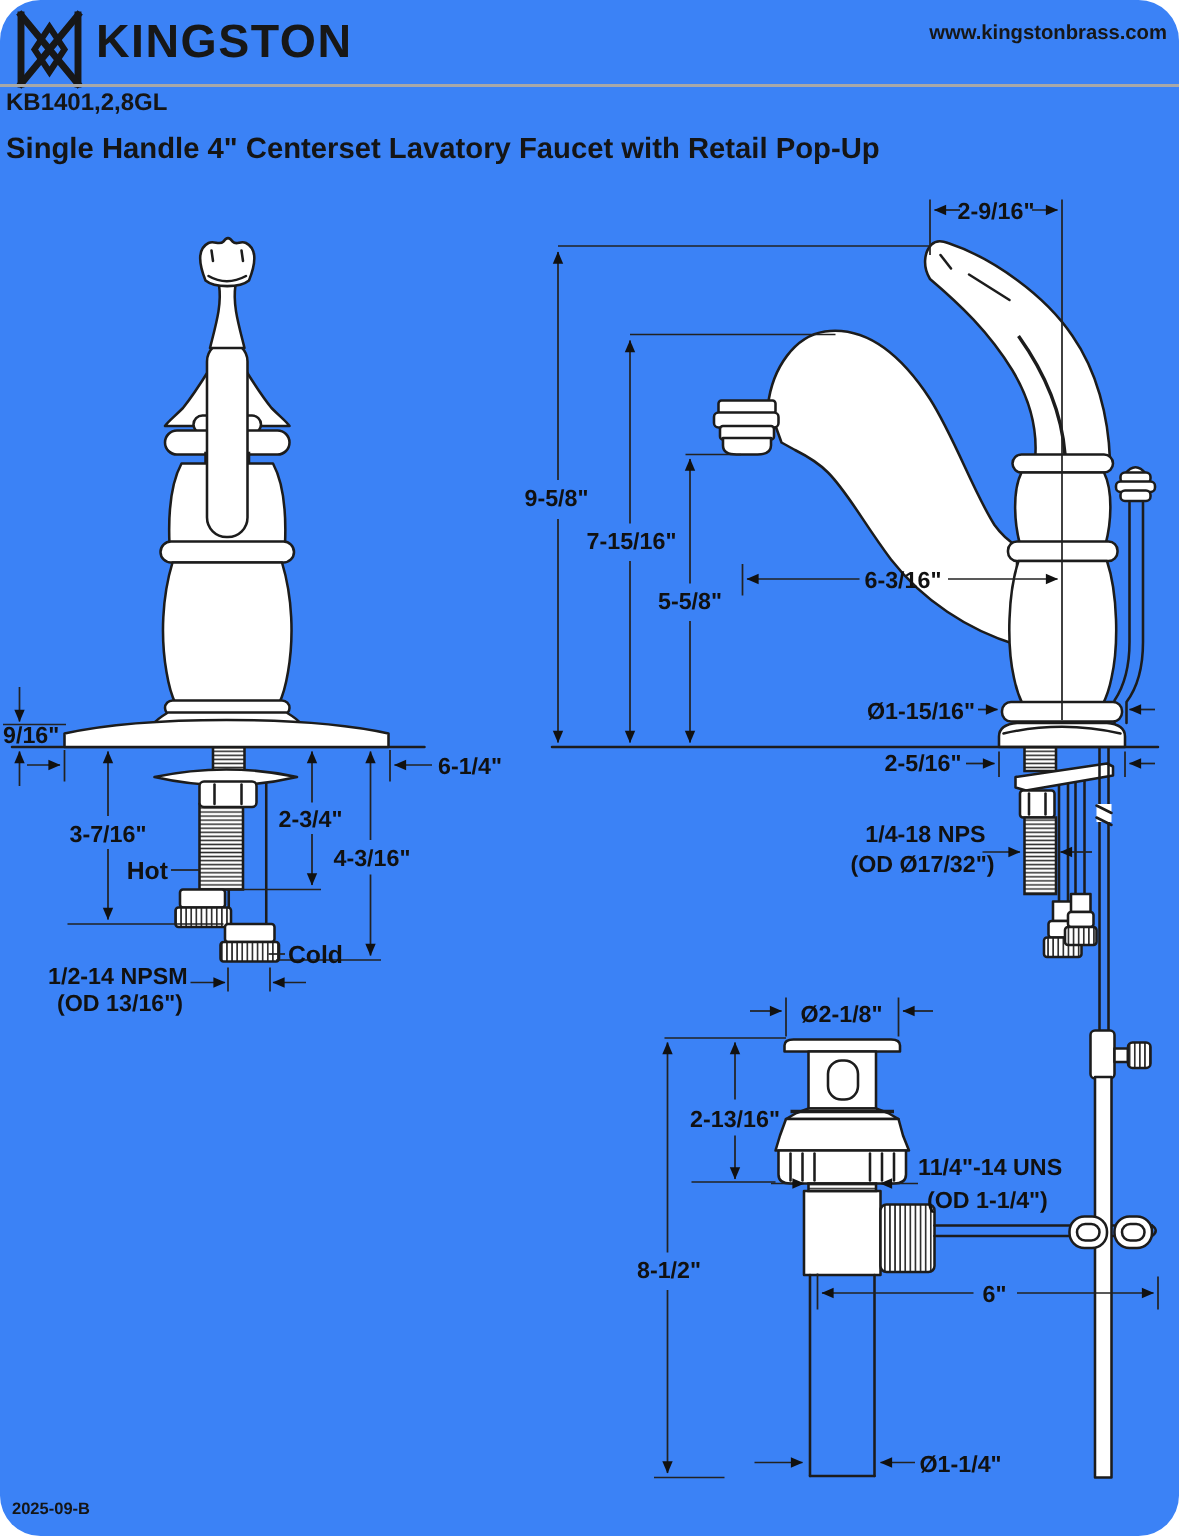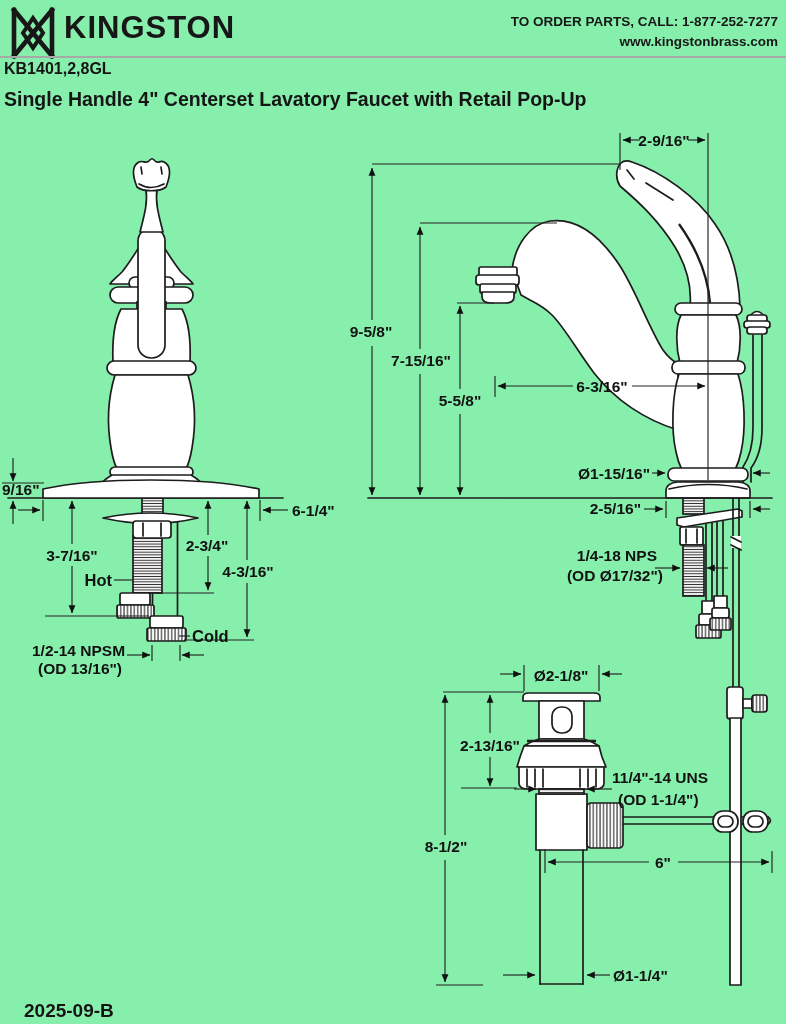--- a/index.html
+++ b/index.html
@@ -1,25 +1,25 @@
 <!DOCTYPE html>
 <html><head>
 <meta charset="utf-8">
 <style>
   html,body{margin:0;padding:0;background:#fff;}
-  .page{position:relative;width:786px;height:1024px;background:#86efac;overflow:hidden;
-        font-family:"Liberation Sans",sans-serif;color:#151515;}
+  .page{position:relative;width:786px;height:1024px;background:#3b82f6;overflow:hidden;
+        font-family:"Liberation Sans",sans-serif;color:#151515;border-radius:27px;}
   .hdr-brand{position:absolute;left:64px;top:10px;font-size:31px;font-weight:bold;
              letter-spacing:1px;color:#171717;}
   .hdr-order{position:absolute;right:8px;top:12px;text-align:right;font-size:13.5px;
              font-weight:bold;line-height:1.45;color:#171717;}
   .hdr-rule{position:absolute;left:0;top:56px;width:786px;height:2px;background:#a8a8a8;}
   .ttl-model{position:absolute;left:4px;top:60px;font-size:16px;font-weight:bold;}
   .ttl-desc{position:absolute;left:4px;top:88px;font-size:19.5px;font-weight:bold;}
-  .ftr{position:absolute;left:24px;top:1000px;font-size:19px;font-weight:bold;}
+  .ftr{position:absolute;left:8px;top:1000px;font-size:11px;font-weight:bold;}
   svg.draw{position:absolute;left:0;top:0;}
   .o{fill:none;stroke:#1c1c1c;stroke-width:1.7;stroke-linejoin:round;stroke-linecap:round;}
   .ow{fill:#fff;stroke:#1c1c1c;stroke-width:1.7;stroke-linejoin:round;stroke-linecap:round;}
   .oh{stroke:#1c1c1c;stroke-width:1.7;}
   .d{stroke:#222;stroke-width:1.15;fill:none;}
   .t{font-family:"Liberation Sans",sans-serif;font-size:15.5px;font-weight:bold;fill:#111;}
   .tl{font-family:"Liberation Sans",sans-serif;font-size:16.5px;font-weight:bold;fill:#111;}
   .am{text-anchor:middle;} .ae{text-anchor:end;}
 </style>
 </head>
@@ -31,21 +31,20 @@
     <g stroke="#171717" stroke-width="4.6" fill="none" stroke-linecap="square">
       <line x1="6" y1="4" x2="6" y2="50"></line>
       <line x1="44" y1="4" x2="44" y2="50"></line>
       <line x1="6" y1="4" x2="44" y2="50"></line>
       <line x1="44" y1="4" x2="6" y2="50"></line>
       <path d="M25,12 L35,27 L25,42 L15,27 Z" stroke-width="4"></path>
     </g>
   </svg>
   <div class="hdr-brand">KINGSTON</div>
   <div class="hdr-order">
-    <div>TO ORDER PARTS, CALL: 1-877-252-7277</div>
     <div>www.kingstonbrass.com</div>
   </div>
   <div class="hdr-rule"></div>
   <div class="ttl-model">KB1401,2,8GL</div>
   <div class="ttl-desc">Single Handle 4" Centerset Lavatory Faucet with Retail Pop-Up</div>
 
   <svg class="draw" width="786" height="1024" viewBox="0 0 786 1024" style="left:0;top:0;">
     <defs>
       <marker id="ar" viewBox="0 0 10 10" refX="9.2" refY="5" markerWidth="9.5" markerHeight="7.5" orient="auto-start-reverse">
         <path d="M0.2,1 L9.6,5 L0.2,9 Z" fill="#111"></path>

